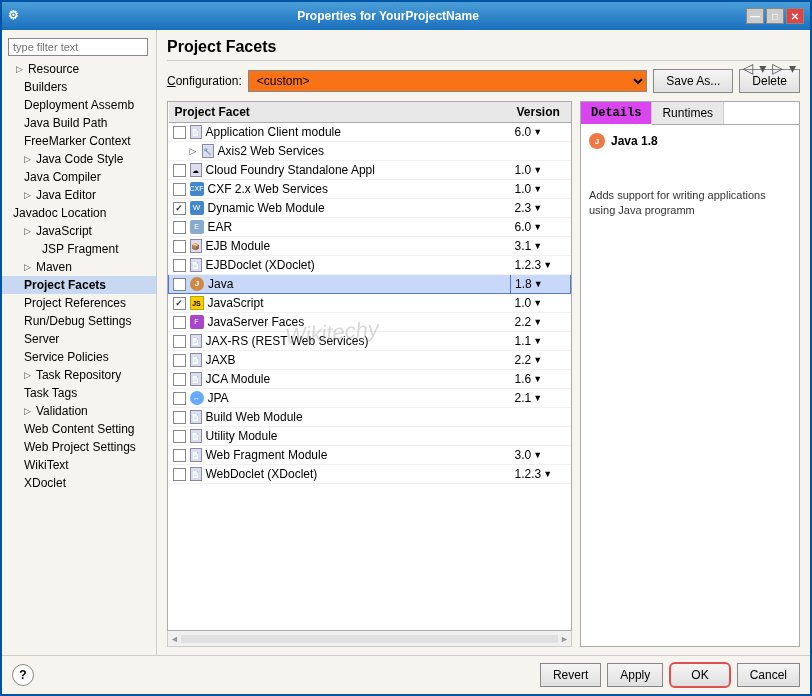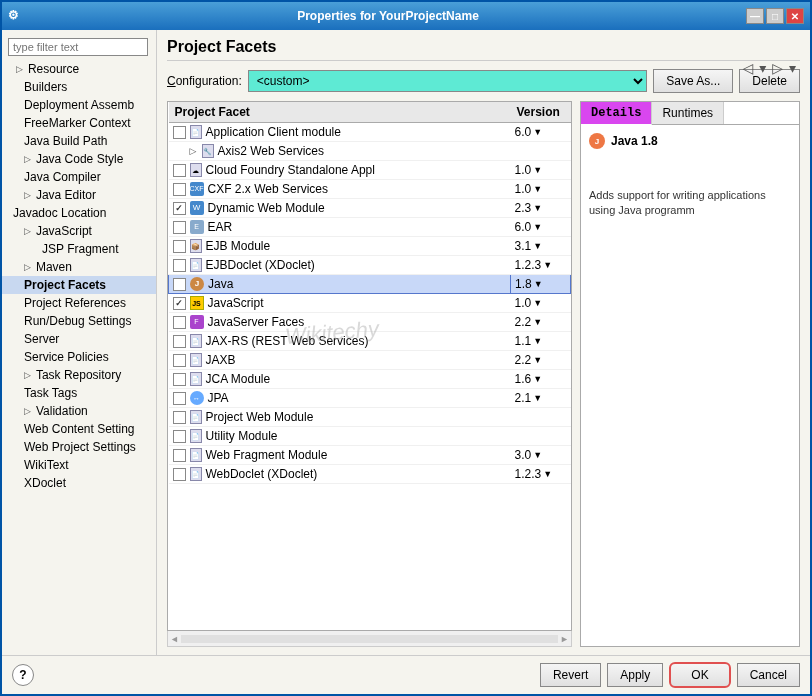--- a/index.html
+++ b/index.html
@@ -25,21 +25,21 @@
     .sidebar-item .expand-arrow { font-size: 9px; margin-right: 2px; color: #555; }
 
     
     .right-panel { flex: 1; display: flex; flex-direction: column; padding: 8px 10px; overflow: hidden; }
 
     .panel-title { font-size: 16px; font-weight: bold; margin-bottom: 8px; border-bottom: 1px solid #ccc; padding-bottom: 4px; }
 
     .config-row { display: flex; align-items: center; gap: 6px; margin-bottom: 8px; }
     .config-label { font-size: 12px; }
     .config-label u { text-decoration: underline; }
-    .config-select { flex: 1; height: 22px; border: 1px solid #888; background: #5eead4; padding: 0 4px; font-size: 12px; }
+    .config-select { flex: 1; height: 22px; border: 1px solid #888; background: #f97316; padding: 0 4px; font-size: 12px; }
     .btn { padding: 3px 12px; border: 1px solid #888; background: linear-gradient(to bottom, #f5f5f5, #e0e0e0); cursor: pointer; font-size: 12px; height: 24px; }
 
     .facets-area { display: flex; gap: 8px; flex: 1; overflow: hidden; }
 
     .facets-table-container { flex: 1; border: 1px solid #aaa; overflow-y: auto; background: white; }
     .facets-table { width: 100%; border-collapse: collapse; }
     .facets-table th { background: #e8e8e8; border-bottom: 1px solid #aaa; padding: 3px 6px; text-align: left; position: sticky; top: 0; }
     .facets-table th:last-child { width: 60px; }
     .facets-table td { padding: 2px 4px; vertical-align: middle; border-bottom: 1px solid #f0f0f0; }
     .facets-table tr.selected-row td { background: #c8d8f8; border: 1px solid #5577cc; }
@@ -100,24 +100,24 @@
         <span class="expand-arrow">▷</span>
         <span>Resource</span>
       </div>
       <div class="sidebar-item" style="padding-left:22px">
         <span>Builders</span>
       </div>
       <div class="sidebar-item" style="padding-left:22px">
         <span>Deployment Assemb</span>
       </div>
       <div class="sidebar-item" style="padding-left:22px">
+        <span>Java Build Path</span>
+      </div>
+      <div class="sidebar-item" style="padding-left:22px">
         <span>FreeMarker Context</span>
-      </div>
-      <div class="sidebar-item" style="padding-left:22px">
-        <span>Java Build Path</span>
       </div>
       <div class="sidebar-item" style="padding-left:22px">
         <span class="expand-arrow">▷</span>
         <span>Java Code Style</span>
       </div>
       <div class="sidebar-item" style="padding-left:22px">
         <span>Java Compiler</span>
       </div>
       <div class="sidebar-item" style="padding-left:22px">
         <span class="expand-arrow">▷</span>
@@ -443,21 +443,21 @@
                         <span class="version-arrow">▼</span>
                       </div>
                     </td>
                 </tr>
 
                 <tr>
                   <td>
                       <div class="facet-name">
                         <div class="cb"></div>
                         <div class="icon-doc">📄</div>
-                        <span>Project Web Module</span>
+                        <span>Build Web Module</span>
                       </div>
                     </td>
                   <td></td>
                 </tr>
 
                 <tr>
                   <td>
                       <div class="facet-name">
                         <div class="cb"></div>
                         <div class="icon-doc">📄</div>

